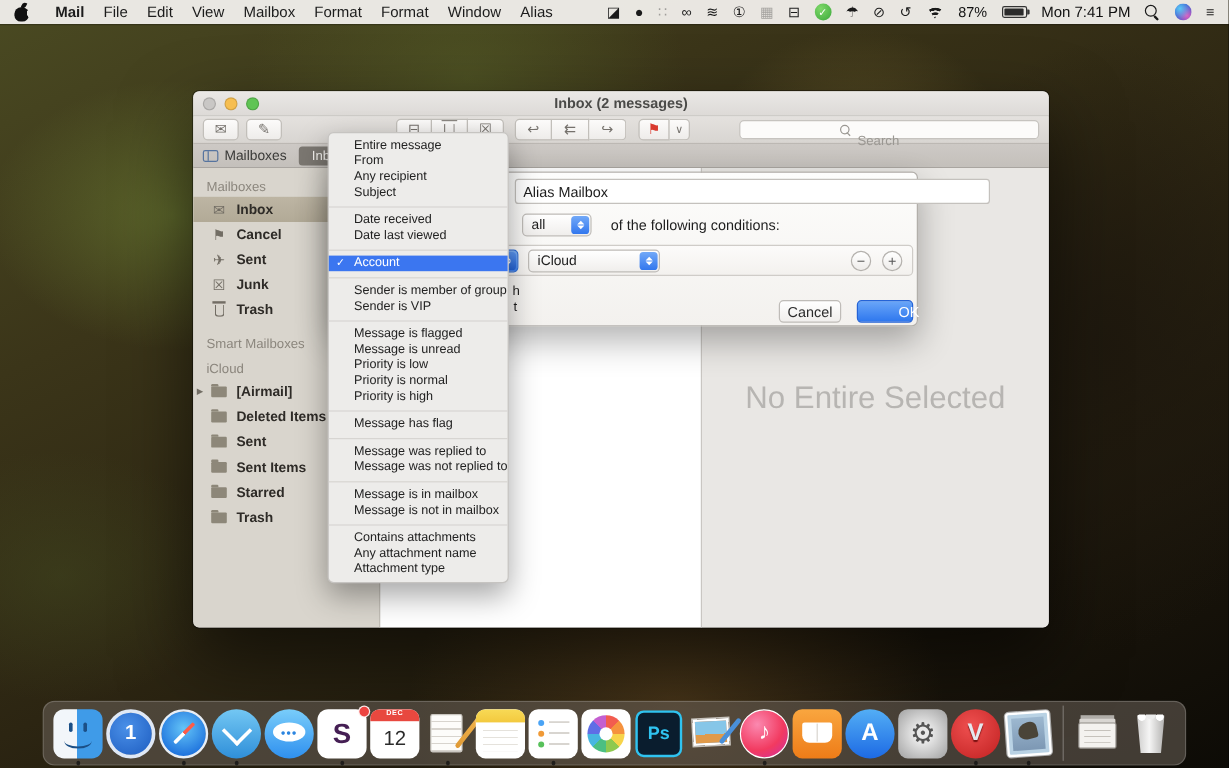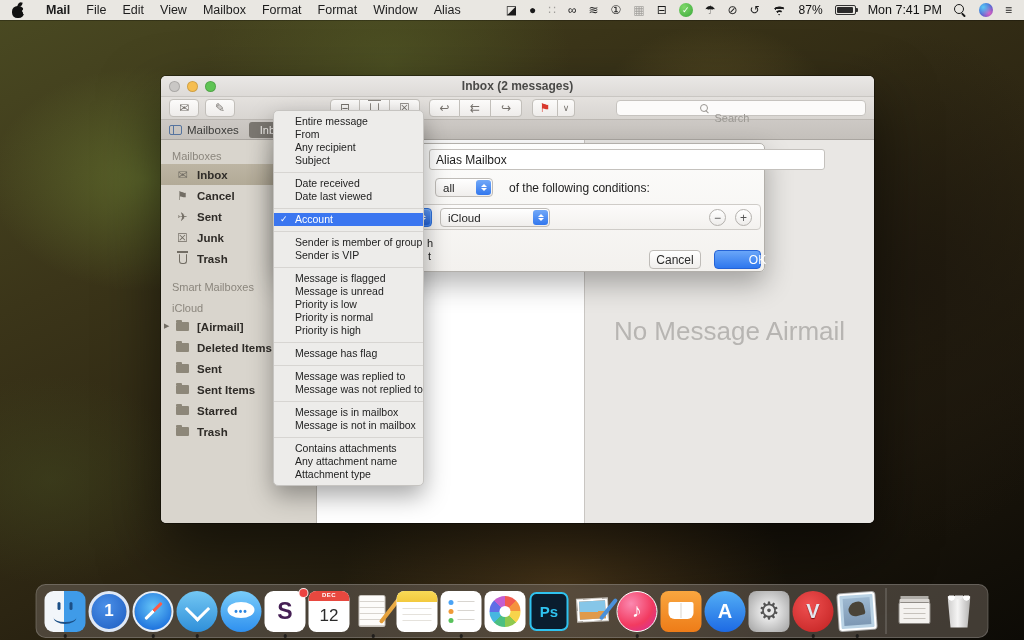--- a/index.html
+++ b/index.html
@@ -474,21 +474,21 @@
           <div class="sb-row row f-folder">
 
             <span class="sb-icon">
               <i class="art"></i>
             </span>
             <span class="sb-label">Trash</span>
           </div>
         </div>
       <div class="msglist"></div>
       <div class="msgpane">
-        <span class="no-msg">No Message Airmail</span>
+        <span class="no-msg">No Entire Selected</span>
       </div>
     </div>
 
     <div class="sheet">
       <input class="name-field" value="Alias Mailbox" style="">
       <div class="popup popup-all">
         <span>all</span>
         <span class="pp-step"></span>
       </div>
       <span class="cond-label">of the following conditions:</span>

